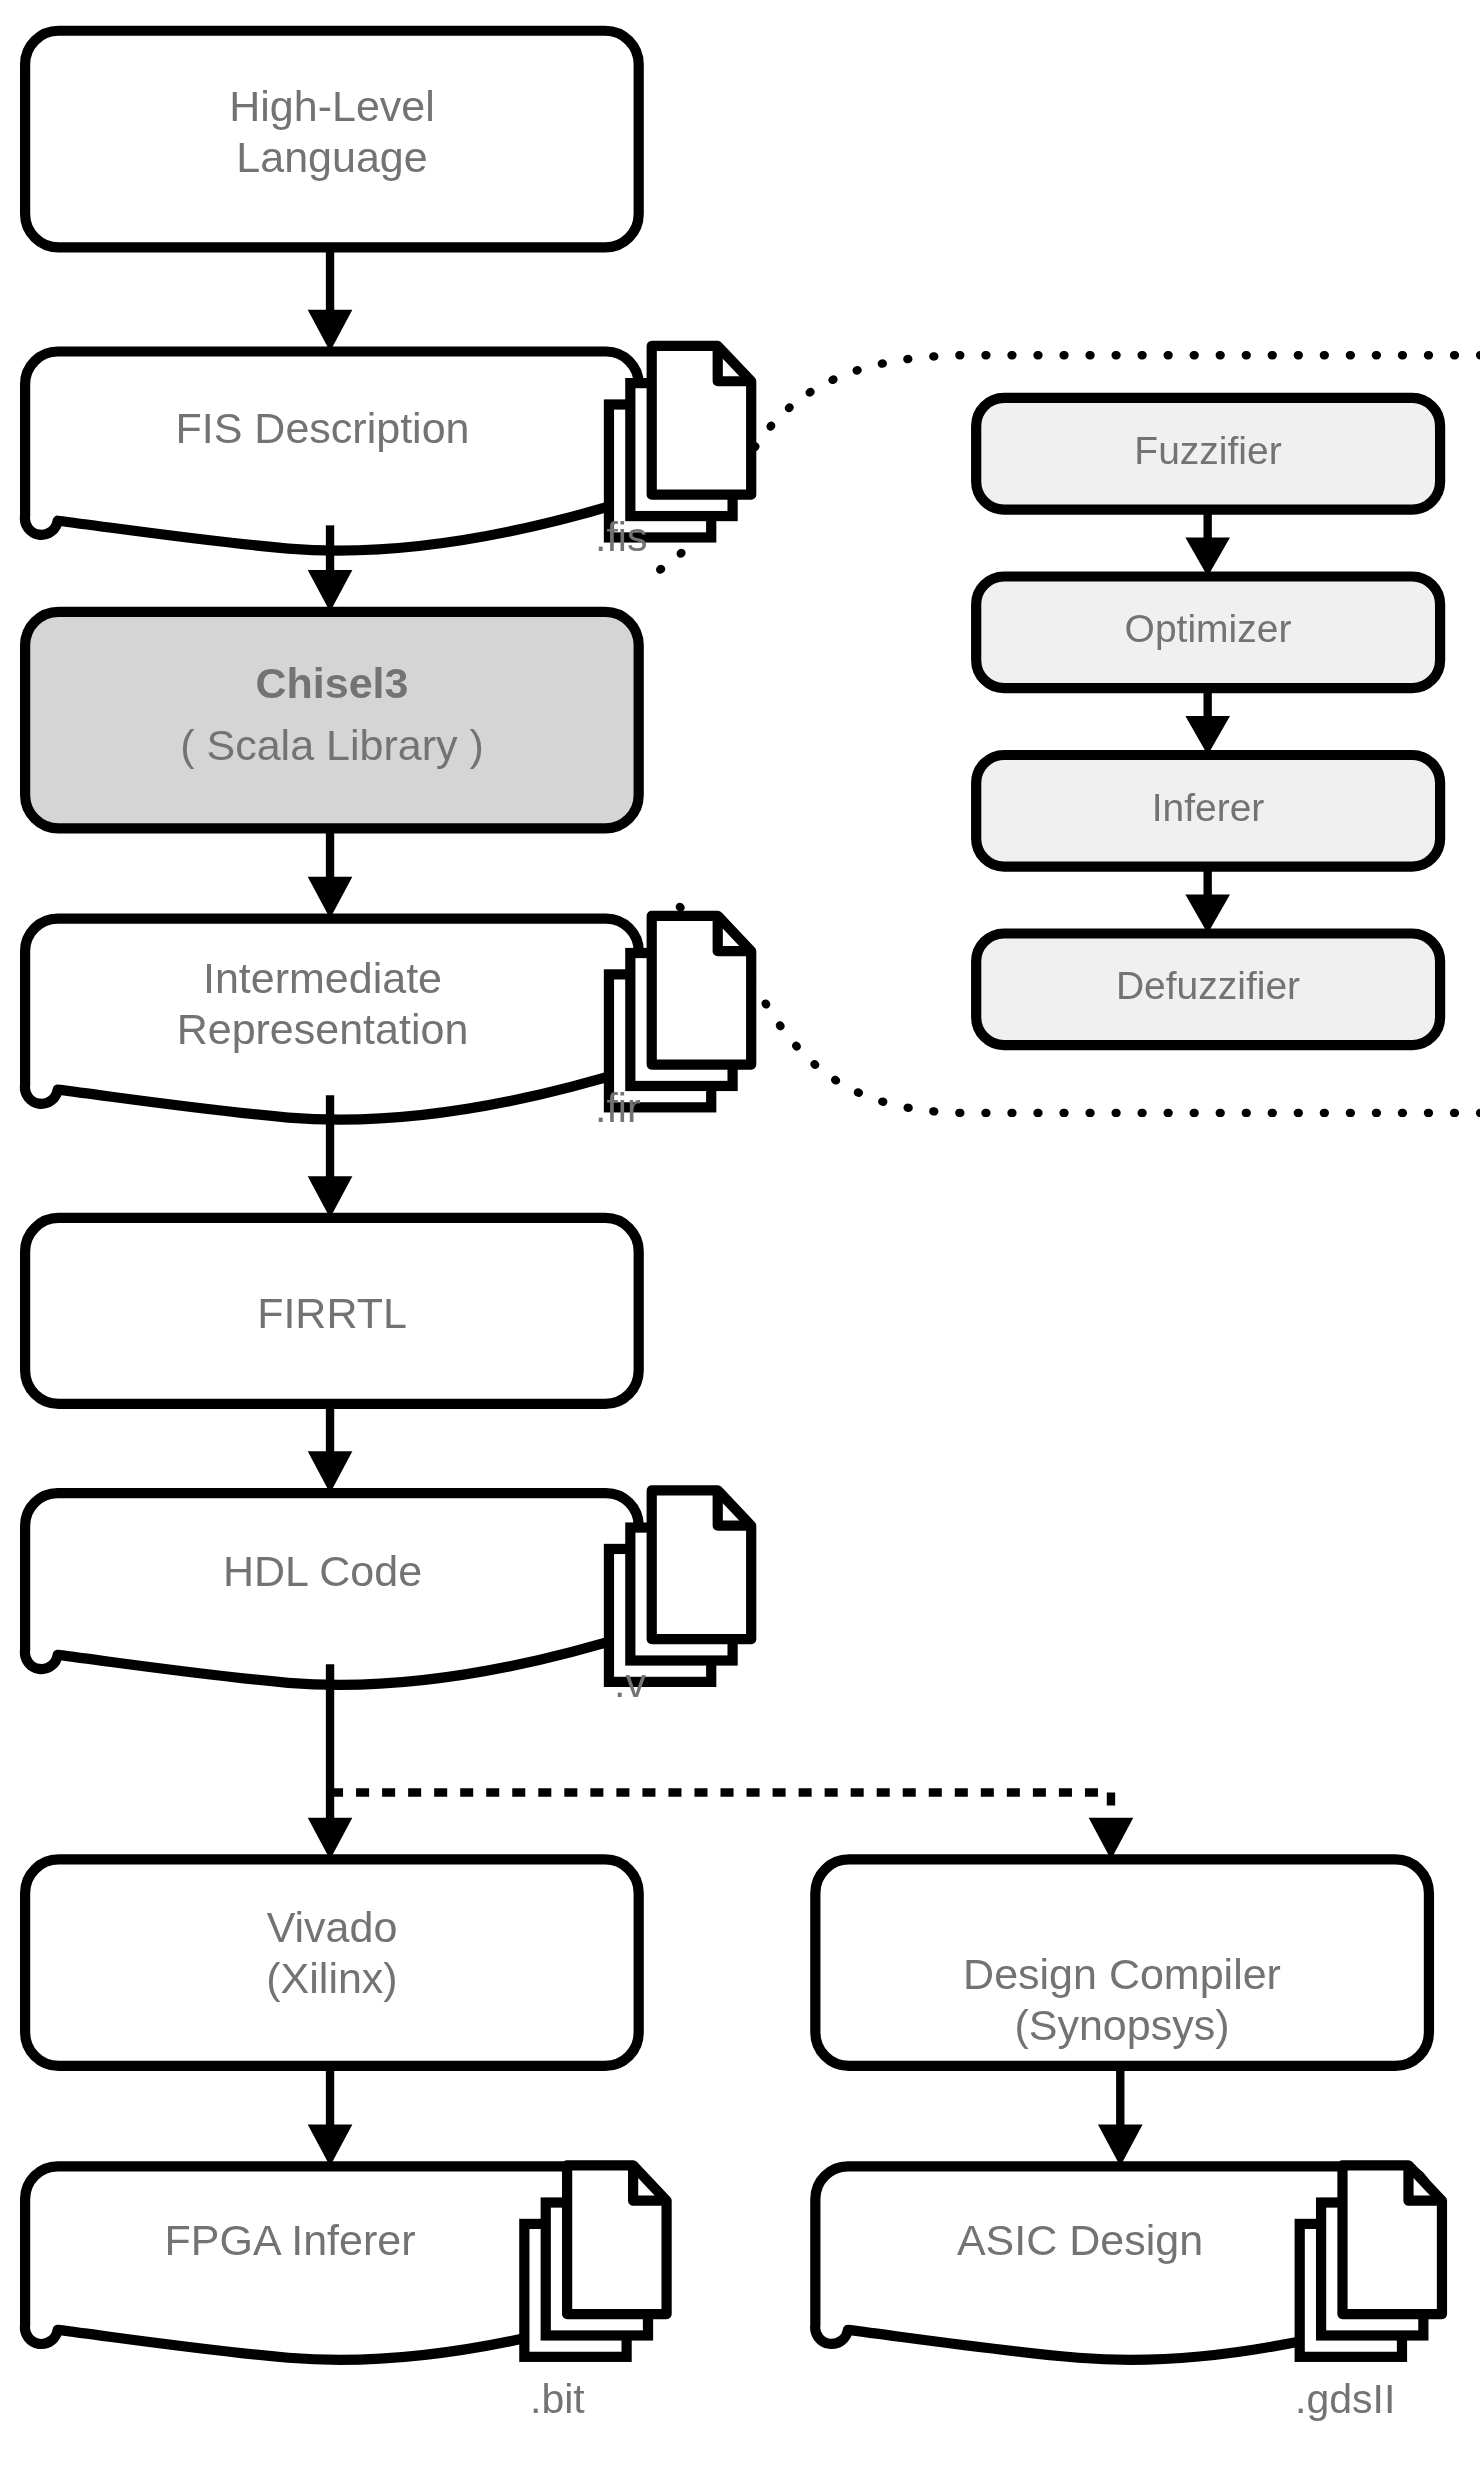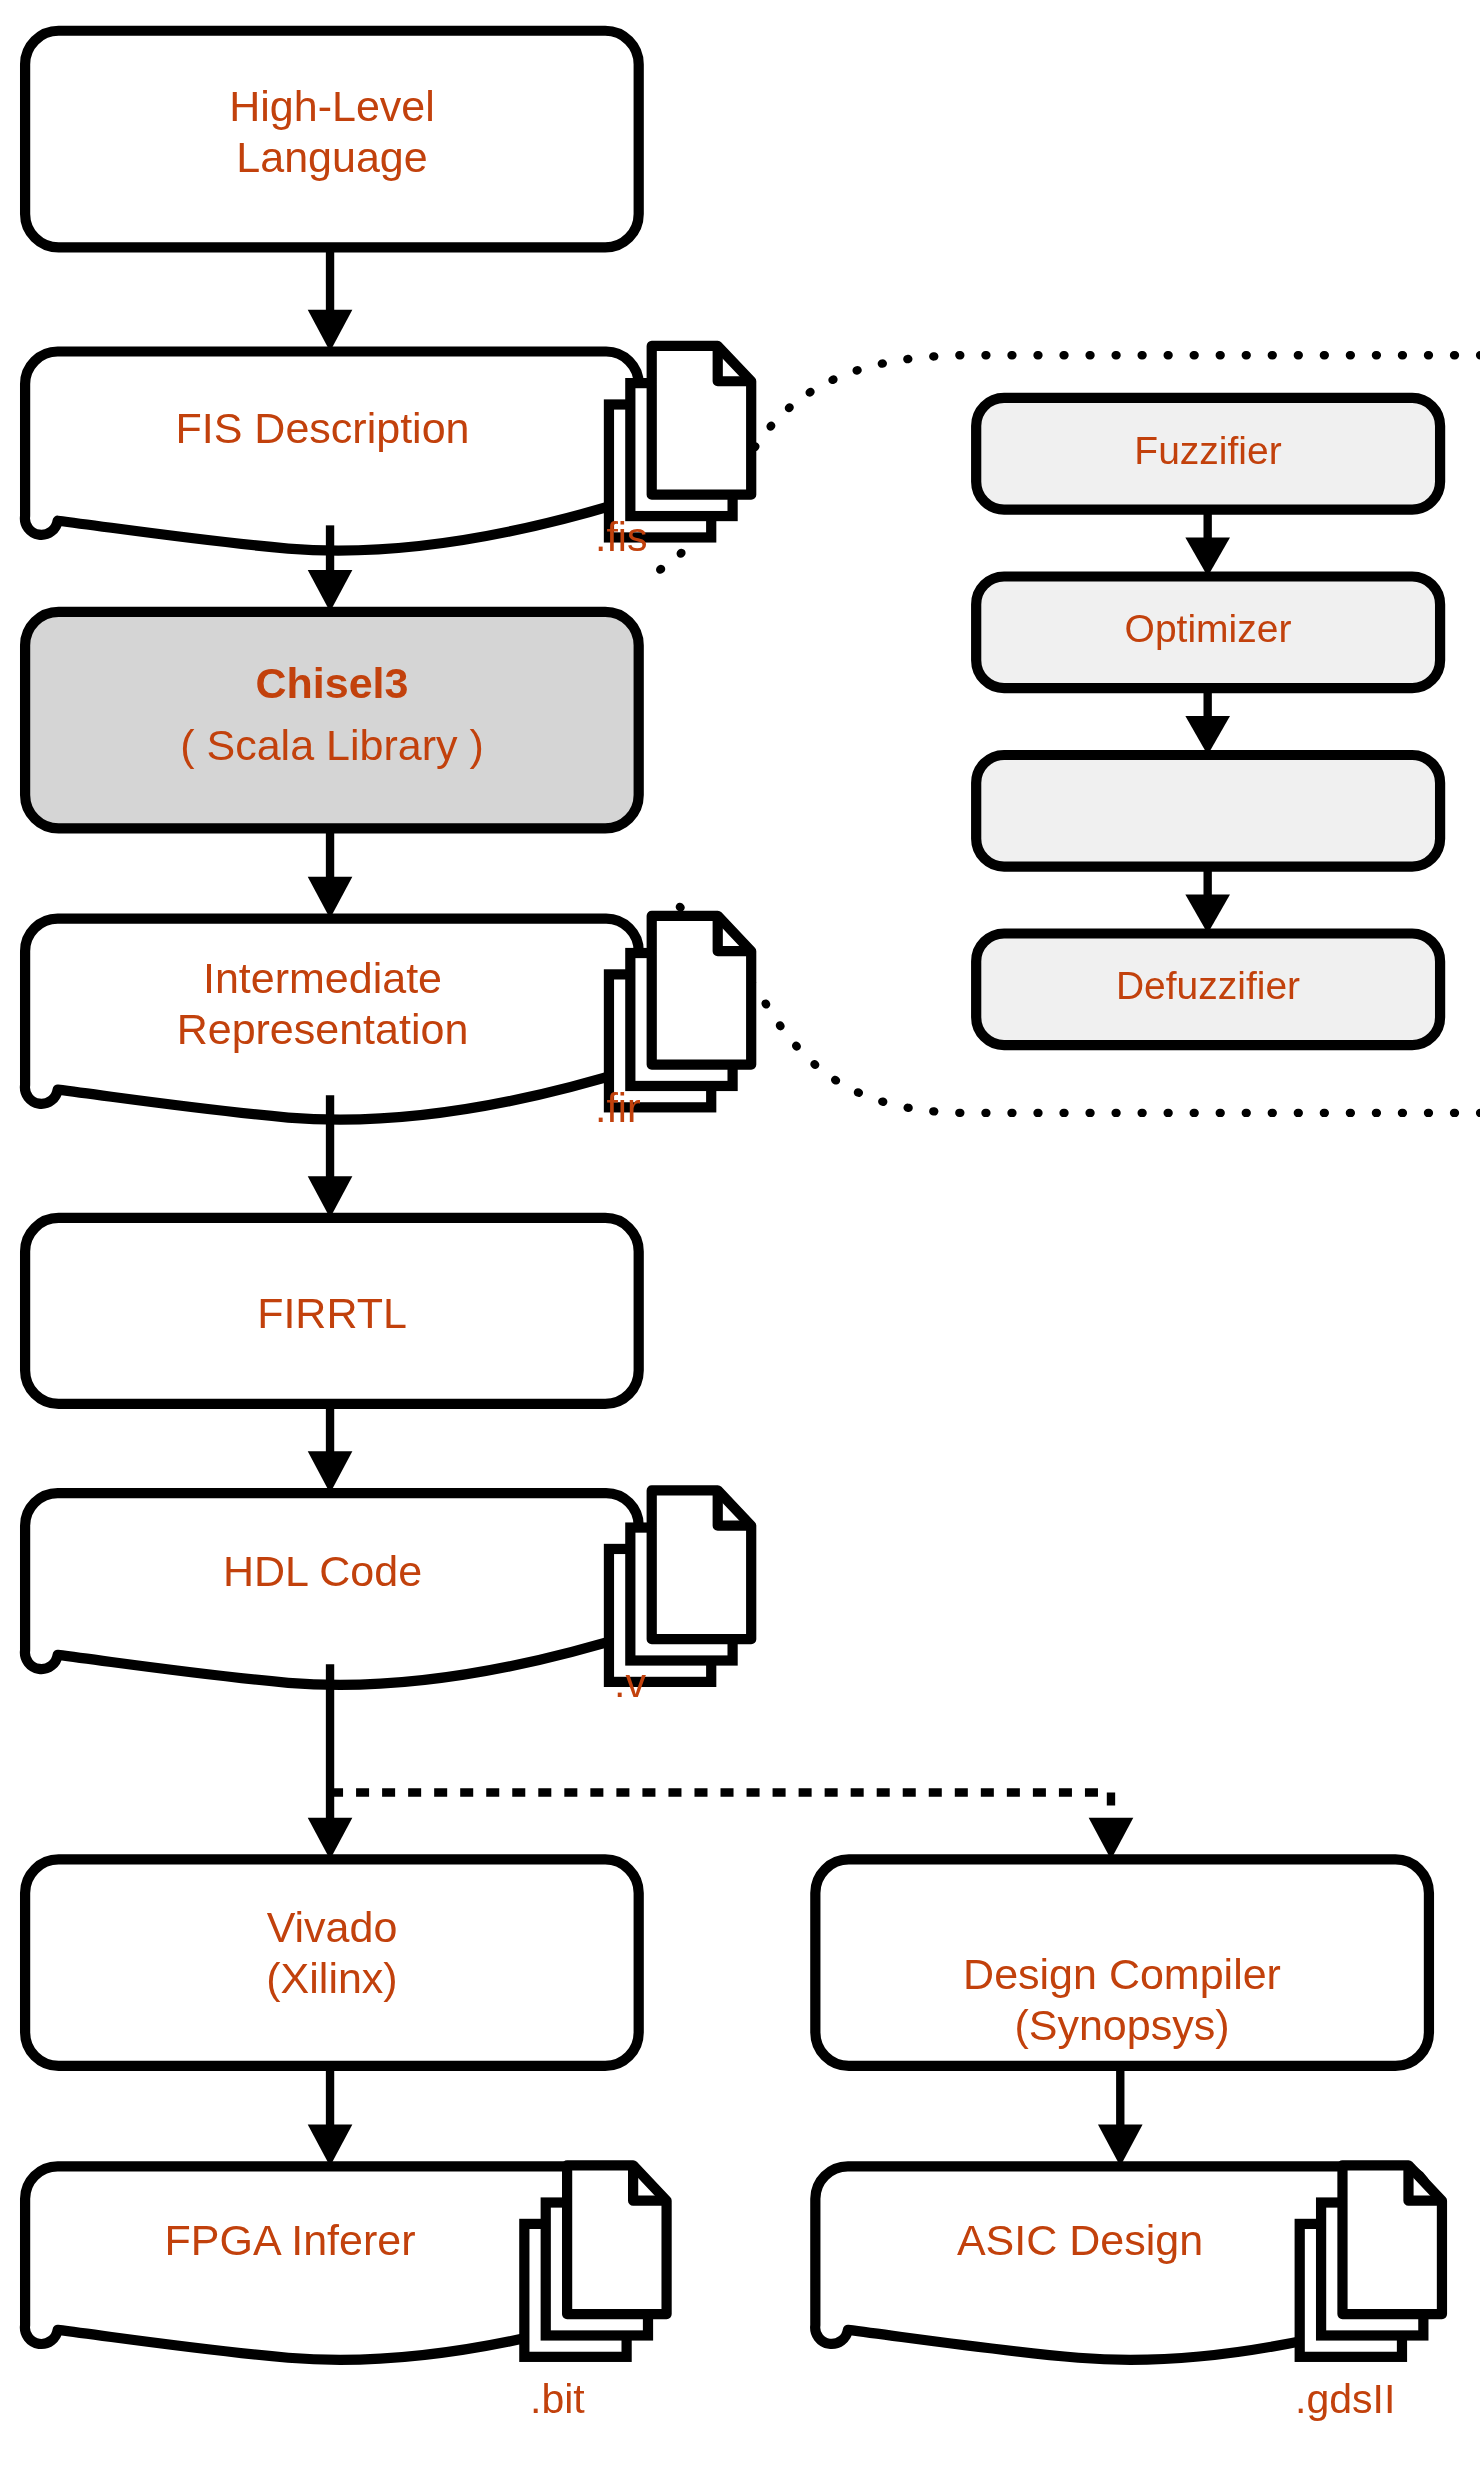--- a/index.html
+++ b/index.html
@@ -8,21 +8,21 @@
     width:1481px;height:2475px;
     font-family:"Liberation Sans","DejaVu Sans",sans-serif;
     position:relative;overflow:hidden;
   }
   #stage{position:absolute;left:0;top:0;width:1481px;height:2475px;}
   svg#canvas{position:absolute;left:0;top:0;width:1481px;height:2475px;}
 
   .lbl{
     position:absolute;
     text-align:center;
-    color:#c2410c;
+    color:#737373;
     line-height:1.18;
     white-space:pre-line;
     pointer-events:none;
     font-weight:400;
   }
   .lbl.big{font-size:43px;}
   .lbl.panel{font-size:39px;}
   .lbl.ext{font-size:41px;}
   .lbl.bold{font-weight:700;}
 </style>
@@ -211,17 +211,18 @@
 <div class="lbl ext" style="left:530px;top:2375px;width:205px;text-align:left;">.bit</div>
 
 <div class="lbl big" style="left:815px;top:2215px;width:530px;">ASIC Design</div>
 
 <div class="lbl ext" style="left:1295px;top:2375px;width:205px;text-align:left;">.gdsII</div>
 
 <div class="lbl panel" style="left:976px;top:428px;width:464px;">Fuzzifier</div>
 
 <div class="lbl panel" style="left:976px;top:606px;width:464px;">Optimizer</div>
 
+<div class="lbl panel" style="left:976px;top:785px;width:464px;">Inferer</div>
 
 <div class="lbl panel" style="left:976px;top:963px;width:464px;">Defuzzifier</div>
 
 </div>
 
 
 </body></html>

